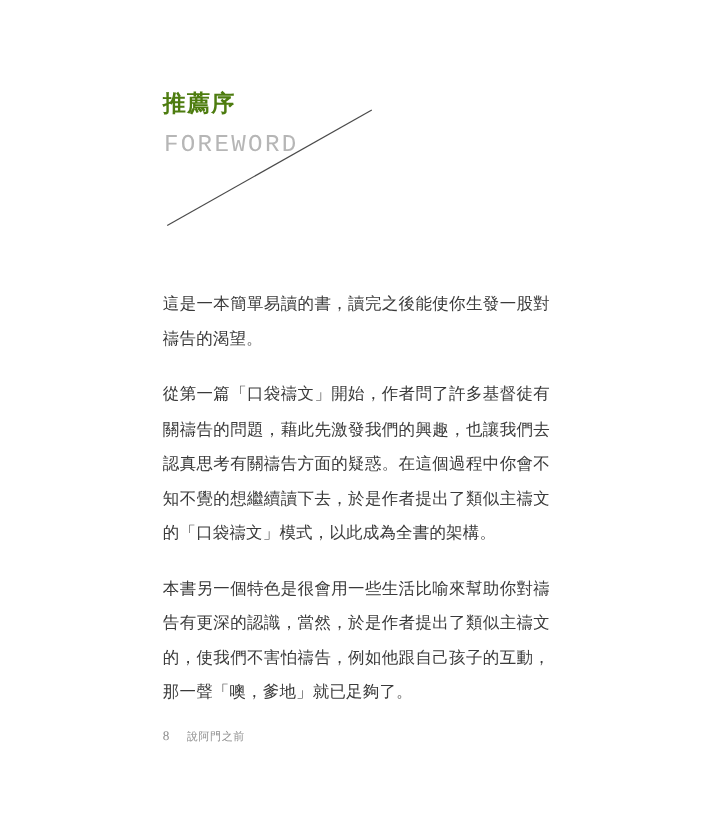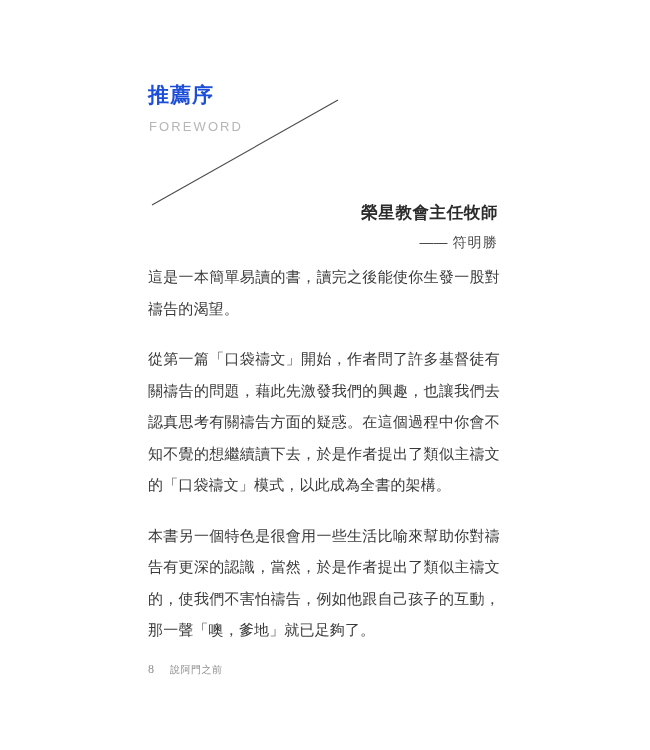--- a/index.html
+++ b/index.html
@@ -30,31 +30,31 @@
     height: 130px;
   }
   .heading-cn {
     position: absolute;
     left: 0;
     top: 0;
     font-family: "Liberation Sans", "DejaVu Sans", sans-serif;
     font-weight: bold;
     font-size: 21px;
     letter-spacing: 1px;
-    color: #1d4ed8;
+    color: #4d7c0f;
     line-height: 1.2;
     white-space: nowrap;
   }
   .heading-en {
     position: absolute;
     left: 1px;
     top: 37px;
-    font-family: Liberation Sans, sans-serif;
+    font-family: Liberation Mono, monospace;
     font-weight: normal;
-    font-size: 13px;
+    font-size: 22px;
     letter-spacing: 2.1px;
     color: #b6b6b6;
     line-height: 1.2;
     white-space: nowrap;
   }
   .diagonal-rule {
     position: absolute;
     left: 0;
     top: 0;
     width: 350px;
@@ -143,26 +143,20 @@
 <div class="page">
 
   <div class="header-zone">
     <div class="heading-cn">推薦序</div>
     <div class="heading-en">FOREWORD</div>
     <svg class="diagonal-rule" viewBox="0 0 350 130">
       <line x1="4" y1="123" x2="190" y2="18" stroke="#4a4a4a" stroke-width="1.1"></line>
     </svg>
   </div>
 
-  <div class="attribution">
-    <div class="attribution-title">榮星教會主任牧師</div>
-    <div class="attribution-name">
-      <span class="attribution-dash">——</span><span>符明勝</span>
-    </div>
-  </div>
 
   <div class="body-copy">
     <p class="para">這是一本簡單易讀的書，讀完之後能使你生發一股對禱告的渴望。</p>
     <p class="para">從第一篇「口袋禱文」開始，作者問了許多基督徒有關禱告的問題，藉此先激發我們的興趣，也讓我們去認真思考有關禱告方面的疑惑。在這個過程中你會不知不覺的想繼續讀下去，於是作者提出了類似主禱文的「口袋禱文」模式，以此成為全書的架構。</p>
     <p class="para">本書另一個特色是很會用一些生活比喻來幫助你對禱告有更深的認識，當然，於是作者提出了類似主禱文的，使我們不害怕禱告，例如他跟自己孩子的互動，那一聲「噢，爹地」就已足夠了。</p>
   </div>
 
   <div class="footer">
     <span class="folio">8</span>
     <span class="running-title">說阿門之前</span>

